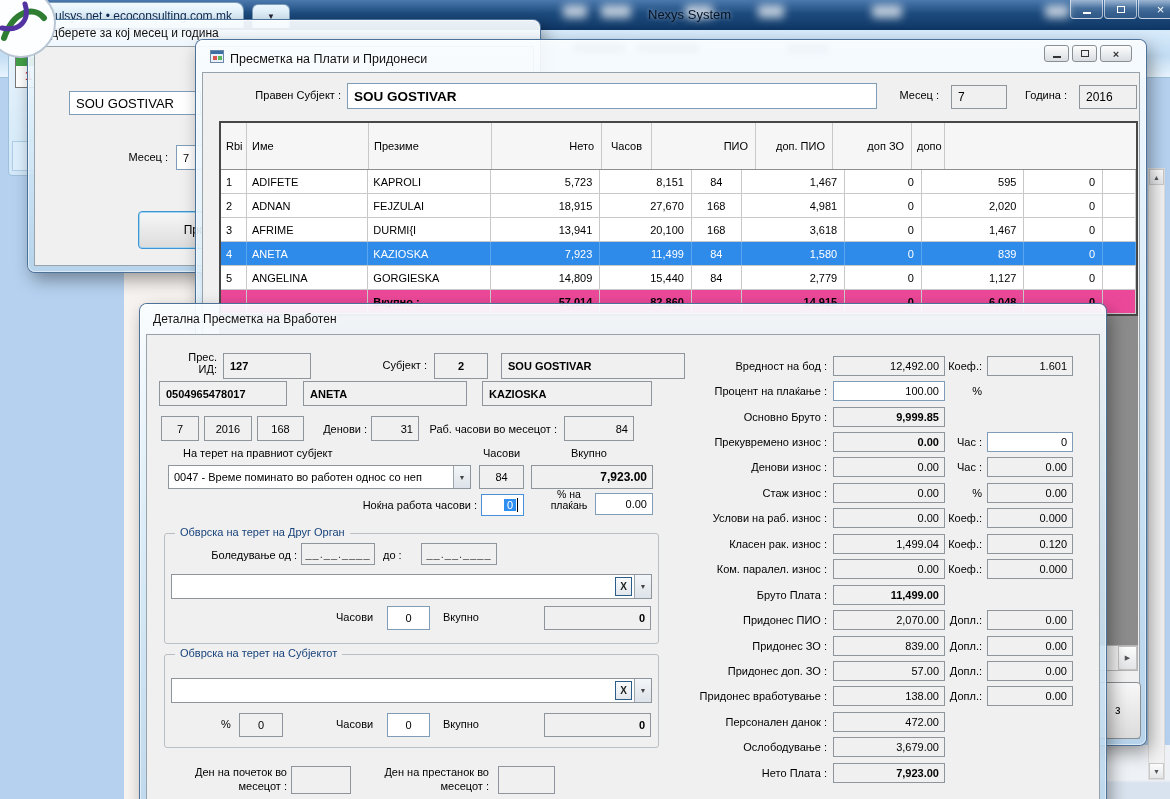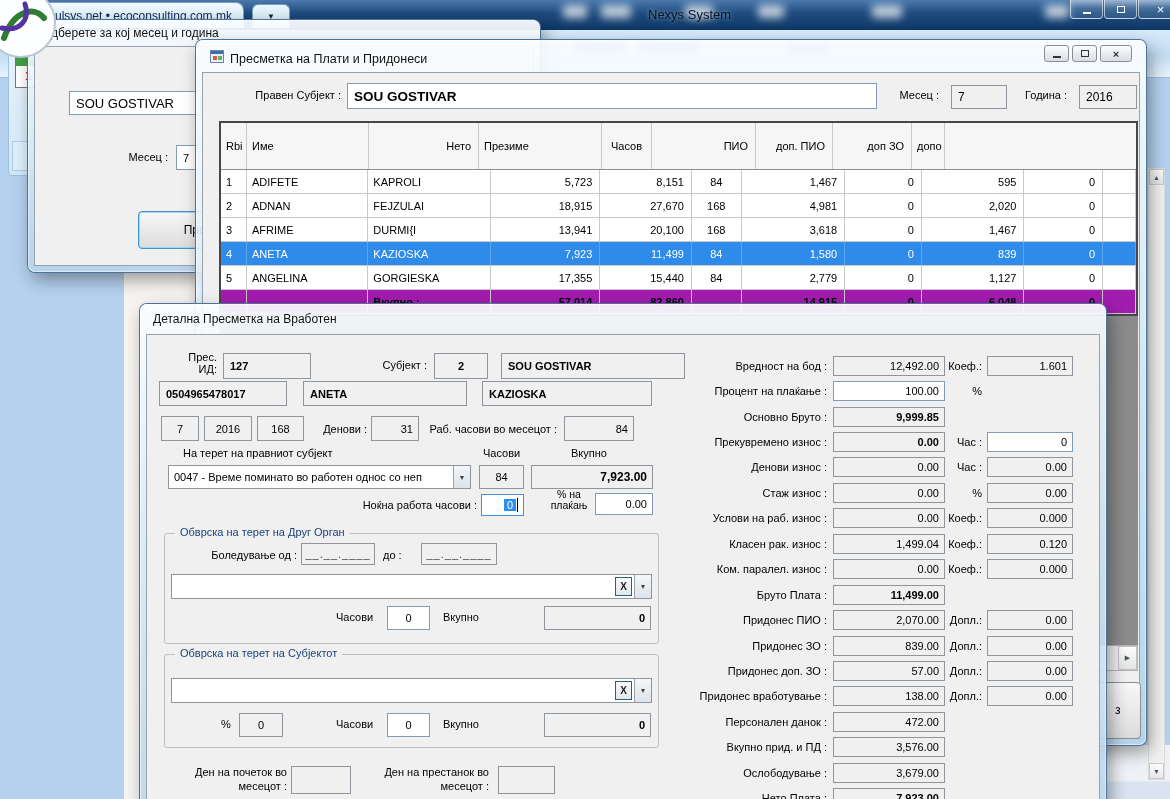--- a/index.html
+++ b/index.html
@@ -70,21 +70,21 @@
   .minbar{width:8px;height:2px;background:#333;margin-top:7px}
   .maxbox{width:8px;height:7px;border:1px solid #333}
 
   
   #payroll-grid{position:absolute;left:16px;top:48px;width:919px;height:550px;background:#8c8c8c}
   #payroll-table{position:absolute;left:0;top:0;width:919px;border:2px solid #474747;background:#fff}
   .trow{display:flex;background:#fff;border-bottom:1px solid #c9c9c9}
   .trow.thead{height:47px;background:#f6f6f6;border-bottom:1px solid #8e8e8e}
   .trow.drow{height:24px}
   .trow.sel{background:#2e8bea;color:#fff}
-  .trow.totalr{background:#a21caf;font-weight:bold;height:24px}
+  .trow.totalr{background:#ec4899;font-weight:bold;height:24px}
   .tcell{border-right:1px solid #c9c9c9;font-size:11px;display:flex;align-items:center;padding:0 5px;overflow:hidden;line-height:12px}
   .trow.sel .tcell{border-right-color:#5aa5f0}
   .a-r{justify-content:flex-end;padding-right:7px}
   .a-c{justify-content:center}
   .hscroll{position:absolute;left:16px;top:572px;width:919px;height:26px;background:#f1f1f1;border:1px solid #b5b5b5;display:flex;justify-content:space-between}
   .harr{width:19px;height:100%;background:linear-gradient(#fdfdfd,#e2e4e6);border:1px solid #c2c2c2;display:flex;align-items:center;justify-content:center;font-size:7px;color:#555}
 
   
   #right-fields{position:absolute;left:548px;top:18px;width:392px}
   .rrow{display:flex;align-items:center;height:25.45px}
@@ -209,22 +209,22 @@
       <div class="lbl r" style="left:814px;top:16px;width:50px">Година :</div>
       <div class="box ro jl" style="left:876px;top:12px;width:58px;height:24px;font-size:12px">
           <span>2016</span>
         </div>
 
       <div id="payroll-grid">
         <div id="payroll-table">
             <div class="trow thead">
               <div class="tcell" style="width: 26px; line-height: 12px; white-space: normal;">Rbi</div>
               <div class="tcell" style="width: 122px; line-height: 12px; white-space: normal;">Име</div>
+              <div class="tcell" style="width: 123px; line-height: 12px; white-space: normal;">Презиме</div>
               <div class="tcell a-r" style="width: 110px; line-height: 12px; white-space: normal;">Нето</div>
-              <div class="tcell" style="width: 123px; line-height: 12px; white-space: normal;">Презиме</div>
               <div class="tcell a-c" style="width: 50px; line-height: 12px; white-space: normal;">Часов</div>
               <div class="tcell a-r" style="width: 104px; line-height: 12px; white-space: normal;">ПИО</div>
               <div class="tcell a-r" style="width: 77px; line-height: 12px; white-space: normal;">доп. ПИО</div>
               <div class="tcell a-r" style="width: 79px; line-height: 12px; white-space: normal;">доп ЗО</div>
               <div class="tcell" style="width: 33px; line-height: 12px; white-space: normal;">допо</div>
             </div>
             <div class="trow drow">
               <div class="tcell" style="width: 26px; line-height: 12px;">1</div>
               <div class="tcell" style="width: 122px; line-height: 12px;">ADIFETE</div>
               <div class="tcell" style="width: 123px; line-height: 12px;">KAPROLI</div>
@@ -273,21 +273,21 @@
               <div class="tcell a-r" style="width: 104px; line-height: 12px;">1,580</div>
               <div class="tcell a-r" style="width: 77px; line-height: 12px;">0</div>
               <div class="tcell a-r" style="width: 103px; line-height: 12px;">839</div>
               <div class="tcell a-r" style="width: 79px; line-height: 12px;">0</div>
               <div class="tcell" style="width: 33px; line-height: 12px;"></div>
             </div>
             <div class="trow drow">
               <div class="tcell" style="width: 26px; line-height: 12px;">5</div>
               <div class="tcell" style="width: 122px; line-height: 12px;">ANGELINA</div>
               <div class="tcell" style="width: 123px; line-height: 12px;">GORGIESKA</div>
-              <div class="tcell a-r" style="width: 110px; line-height: 12px;">17,355</div>
+              <div class="tcell a-r" style="width: 110px; line-height: 12px;">14,809</div>
               <div class="tcell a-r" style="width: 92px; line-height: 12px;">15,440</div>
               <div class="tcell a-c" style="width: 50px; line-height: 12px;">84</div>
               <div class="tcell a-r" style="width: 104px; line-height: 12px;">2,779</div>
               <div class="tcell a-r" style="width: 77px; line-height: 12px;">0</div>
               <div class="tcell a-r" style="width: 103px; line-height: 12px;">1,127</div>
               <div class="tcell a-r" style="width: 79px; line-height: 12px;">0</div>
               <div class="tcell" style="width: 33px; line-height: 12px;"></div>
             </div>
             <div class="trow totalr">
               <div class="tcell" style="width: 26px; line-height: 12px;"></div>
@@ -537,25 +537,20 @@
             <div class="rbox">138.00</div>
             <div class="rxlabel">Допл.:</div>
             <div class="rbox rx">0.00</div>
           </div>
           <div class="rrow">
             <div class="rlabel">Персонален данок :</div>
             <div class="rbox">472.00</div>
             <div class="rxlabel"></div>
           </div>
           <div class="rrow">
-            <div class="rlabel">Вкупно прид. и ПД :</div>
-            <div class="rbox">3,576.00</div>
-            <div class="rxlabel"></div>
-          </div>
-          <div class="rrow">
             <div class="rlabel">Ослободување :</div>
             <div class="rbox">3,679.00</div>
             <div class="rxlabel"></div>
           </div>
           <div class="rrow">
             <div class="rlabel">Нето Плата :</div>
             <div class="rbox b">7,923.00</div>
             <div class="rxlabel"></div>
           </div>
         </div>

